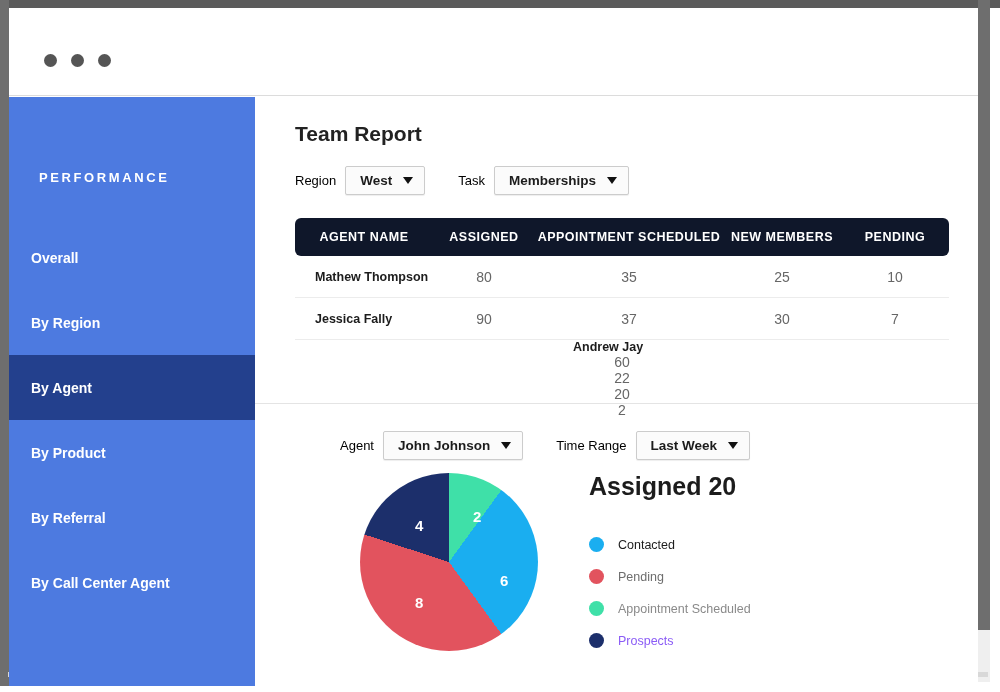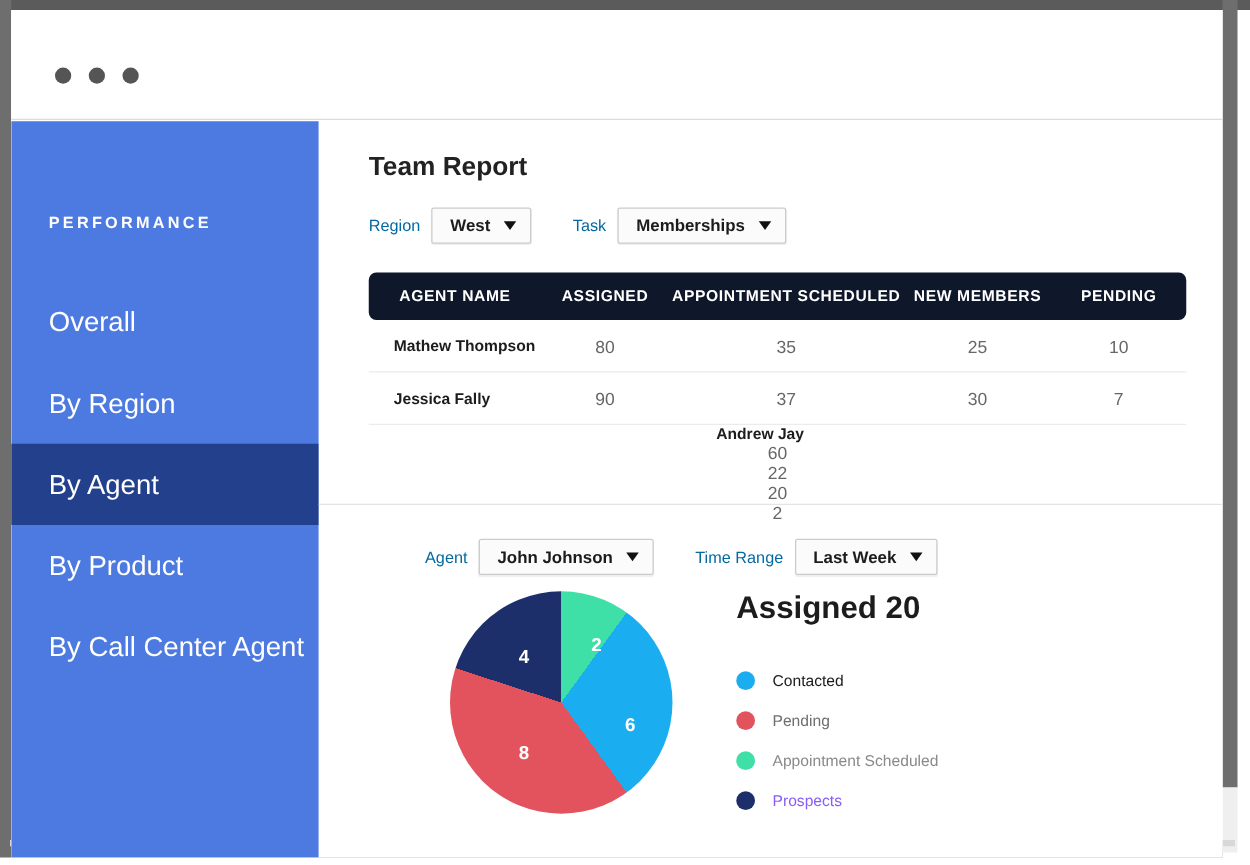--- a/index.html
+++ b/index.html
@@ -85,24 +85,24 @@
     font-weight: bold;
     letter-spacing: 2.6px;
   }
   .nav-list {
     position: absolute; left: 0; top: 128px;
     width: 246px;
   }
   .nav-item {
     height: 65px;
     display: flex; align-items: center;
-    padding-left: 30px;
+    padding-left: 22px;
     color: #ffffff;
-    font-size: 22px;
-    font-weight: normal;
+    font-size: 14px;
+    font-weight: bold;
     cursor: pointer;
   }
   .nav-item.active {
     background: #23408d;
   }
 
   
   #main {
     position: absolute; left: 246px; top: 89px;
     width: 723px; height: 589px;
@@ -116,21 +116,21 @@
   
   .filter-row-top {
     position: absolute; left: 40px; top: 69px;
     display: flex; align-items: center;
   }
   .filter-row-bottom {
     position: absolute; left: 85px; top: 334px;
     display: flex; align-items: center;
   }
   .filter-label {
-    font-size: 13px; color: #0369a1;
+    font-size: 13px; color: #000000;
     margin-right: 9px;
   }
   .filter-gap { width: 33px; }
   .dropdown {
     display: inline-flex; align-items: center;
     gap: 11px;
     background: #fbfbfb;
     border: 1px solid #cccccc;
     border-radius: 2px;
     padding: 6px 11px 6px 14px;
@@ -258,20 +258,23 @@
           <span>Overall</span>
         </div>
         <div class="nav-item">
           <span>By Region</span>
         </div>
         <div class="nav-item active">
           <span>By Agent</span>
         </div>
         <div class="nav-item">
           <span>By Product</span>
+        </div>
+        <div class="nav-item">
+          <span>By Referral</span>
         </div>
         <div class="nav-item">
           <span>By Call Center Agent</span>
         </div>
       </div>
     </div>
 
     <div id="main">
 
       <div class="page-title">Team Report</div>

